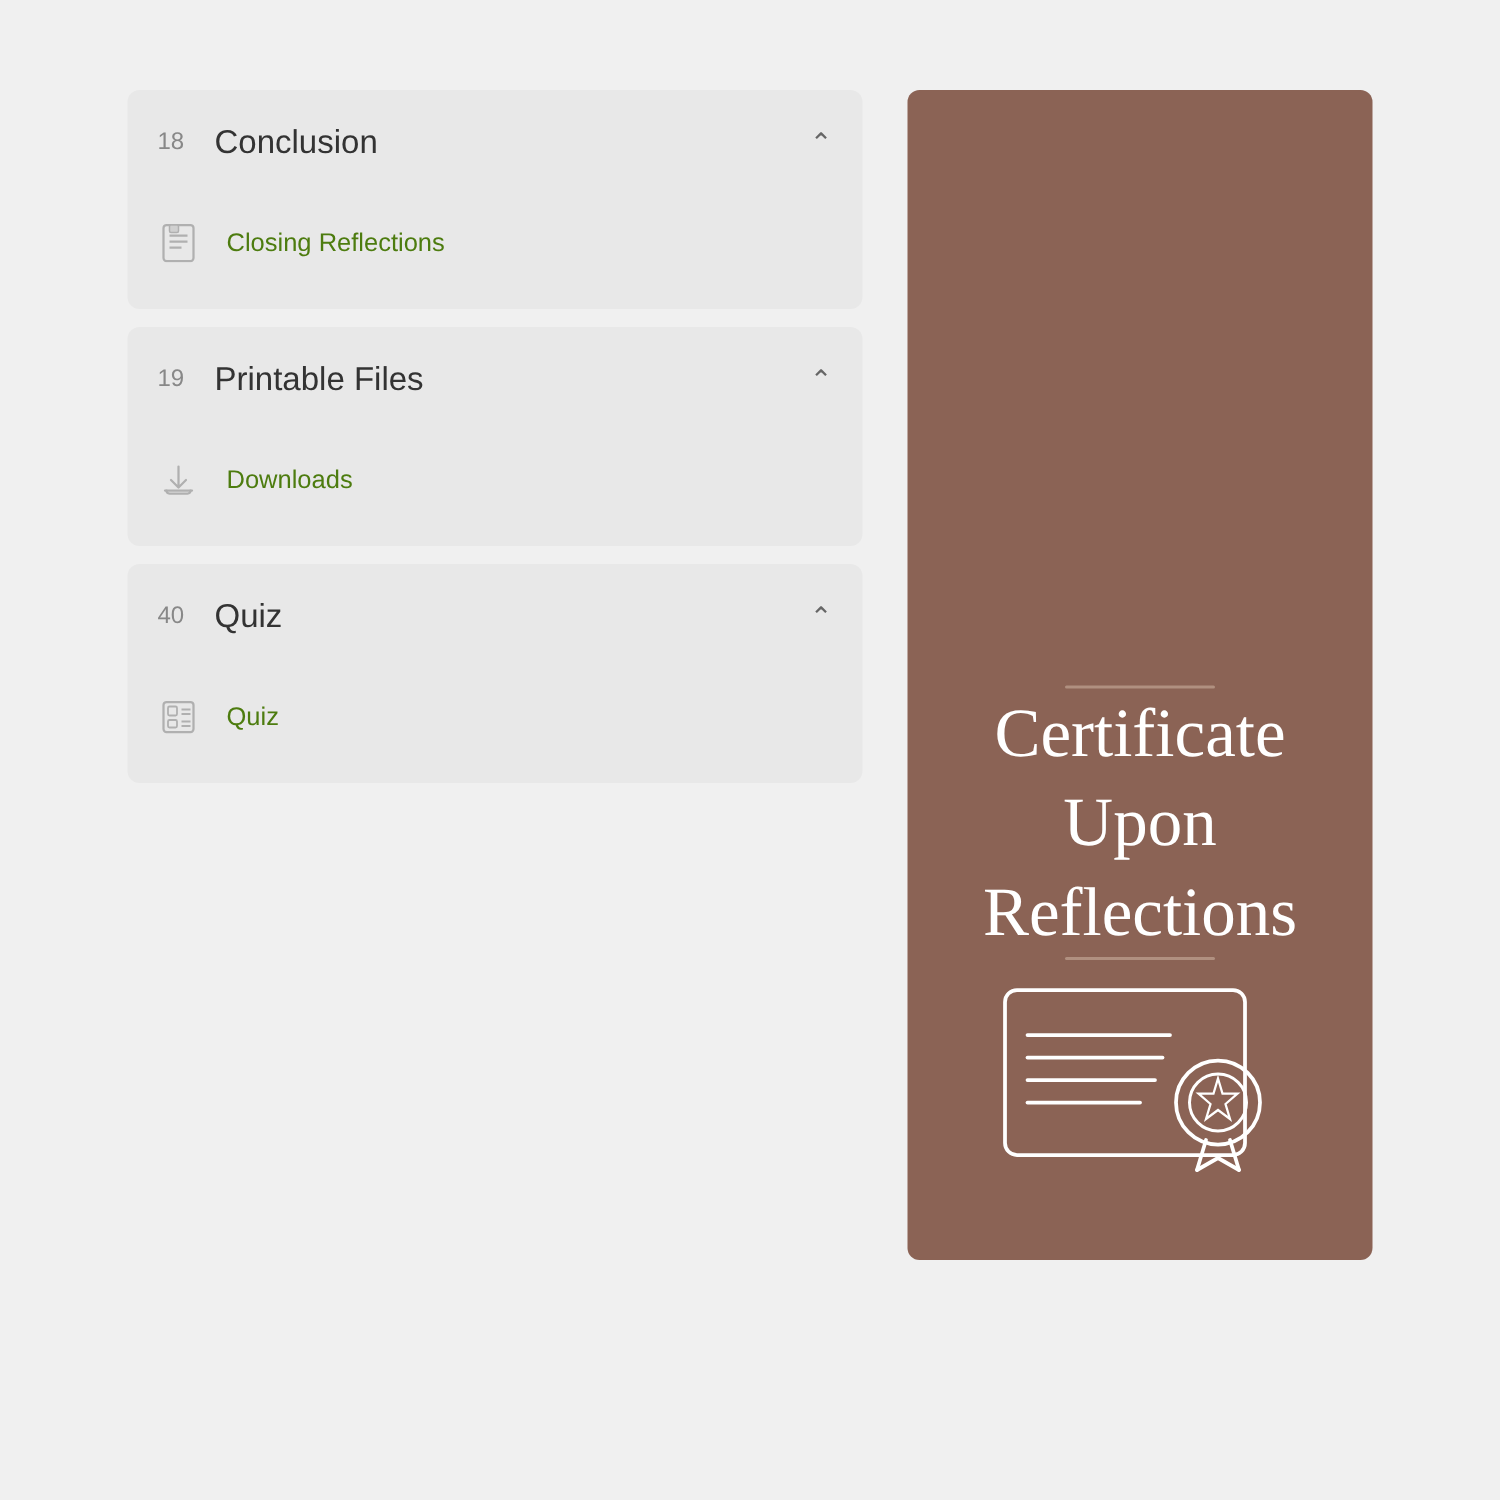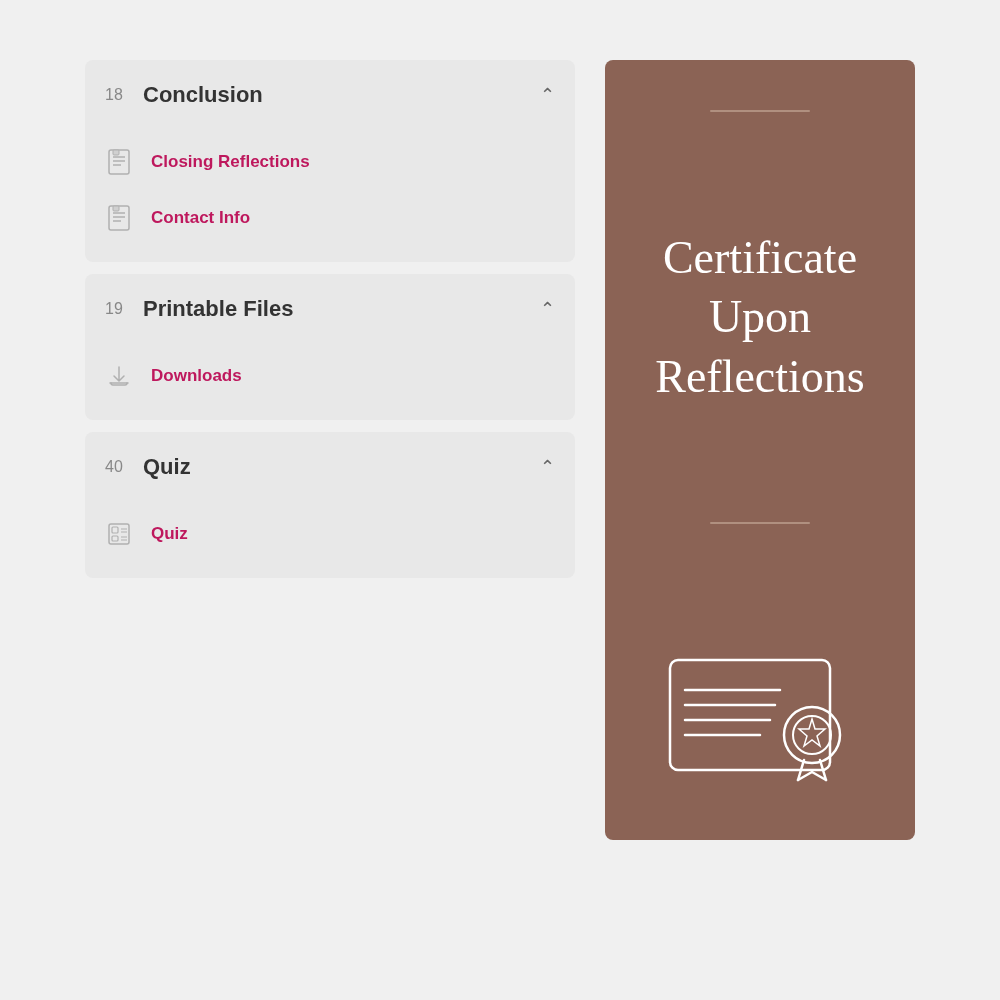--- a/index.html
+++ b/index.html
@@ -39,21 +39,21 @@
     .section-number {
       font-size: 16px;
       color: #888;
       font-weight: 400;
       margin-right: 14px;
       min-width: 24px;
     }
 
     .section-title {
       font-size: 22px;
-      font-weight: 700;
+      font-weight: 400;
       color: #333;
       flex: 1;
     }
 
     .chevron-icon {
       color: #666;
       font-size: 18px;
     }
 
     .section-items {
@@ -72,39 +72,39 @@
       height: 28px;
       margin-right: 18px;
       flex-shrink: 0;
       display: flex;
       align-items: center;
       justify-content: center;
     }
 
     .item-label {
       font-size: 17px;
-      color: #be185d;
-      font-weight: 700;
+      color: #4d7c0f;
+      font-weight: 400;
     }
 
     
     .doc-icon {
       color: #aaa;
     }
 
     
     .right-panel {
       width: 310px;
       height: 780px;
       background: #8B6355;
       border-radius: 8px;
       display: flex;
       flex-direction: column;
       align-items: center;
-      justify-content: space-between;
+      justify-content: flex-end;
       padding: 50px 20px 50px 20px;
     }
 
     .certificate-text {
       font-family: 'Brush Script MT', 'Comic Sans MS', cursive;
       font-size: 46px;
       color: #fff;
       text-align: center;
       line-height: 1.3;
       font-weight: 400;
@@ -141,32 +141,20 @@
             <rect x="1" y="1" width="20" height="24" rx="2" stroke="#b0b0b0" stroke-width="1.5" fill="none"></rect>
             <line x1="5" y1="8" x2="17" y2="8" stroke="#b0b0b0" stroke-width="1.5"></line>
             <line x1="5" y1="12" x2="17" y2="12" stroke="#b0b0b0" stroke-width="1.5"></line>
             <line x1="5" y1="16" x2="13" y2="16" stroke="#b0b0b0" stroke-width="1.5"></line>
             <rect x="5" y="1" width="6" height="5" rx="1" fill="#d0d0d0" stroke="#b0b0b0" stroke-width="1"></rect>
           </svg>
         </div>
         <span class="item-label">Closing Reflections</span>
       </div>
 
-      <div class="section-item">
-        <div class="item-icon doc-icon">
-          <svg width="22" height="26" viewBox="0 0 22 26" fill="none" xmlns="http://www.w3.org/2000/svg">
-            <rect x="1" y="1" width="20" height="24" rx="2" stroke="#b0b0b0" stroke-width="1.5" fill="none"></rect>
-            <line x1="5" y1="8" x2="17" y2="8" stroke="#b0b0b0" stroke-width="1.5"></line>
-            <line x1="5" y1="12" x2="17" y2="12" stroke="#b0b0b0" stroke-width="1.5"></line>
-            <line x1="5" y1="16" x2="13" y2="16" stroke="#b0b0b0" stroke-width="1.5"></line>
-            <rect x="5" y="1" width="6" height="5" rx="1" fill="#d0d0d0" stroke="#b0b0b0" stroke-width="1"></rect>
-          </svg>
-        </div>
-        <span class="item-label">Contact Info</span>
-      </div>
 
 
 
 
     </div>
   </div>
 
   <div class="section-card">
     <div class="section-header">
       <span class="section-number">19</span>

